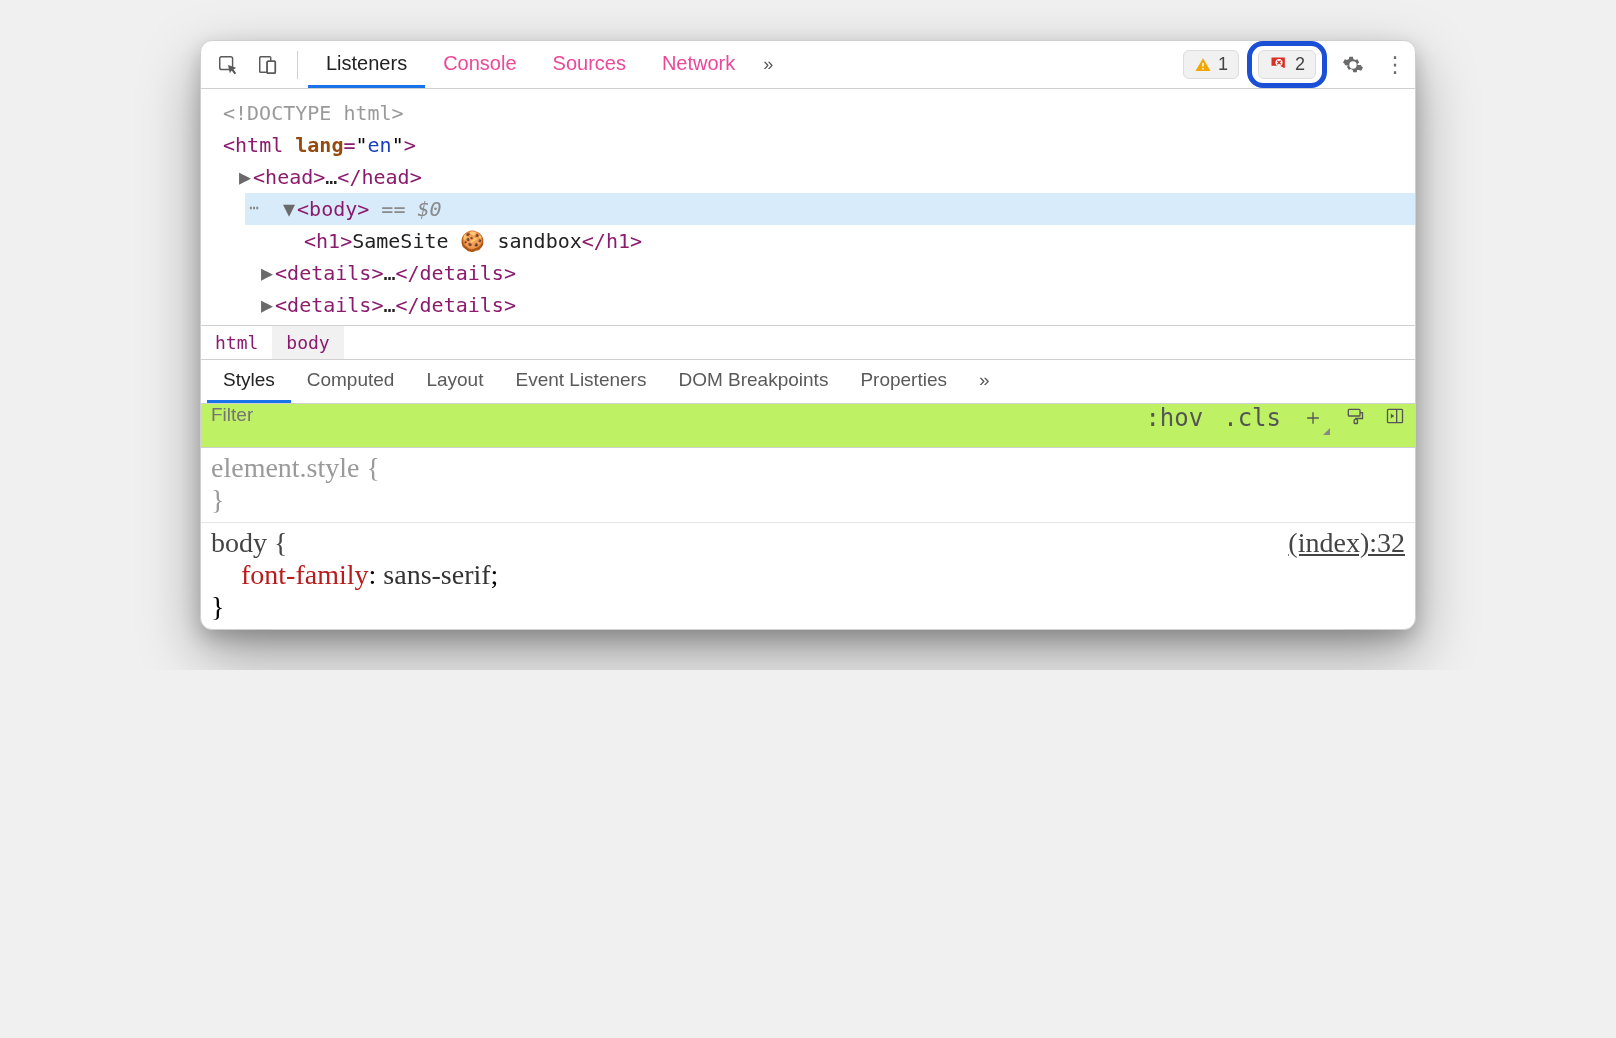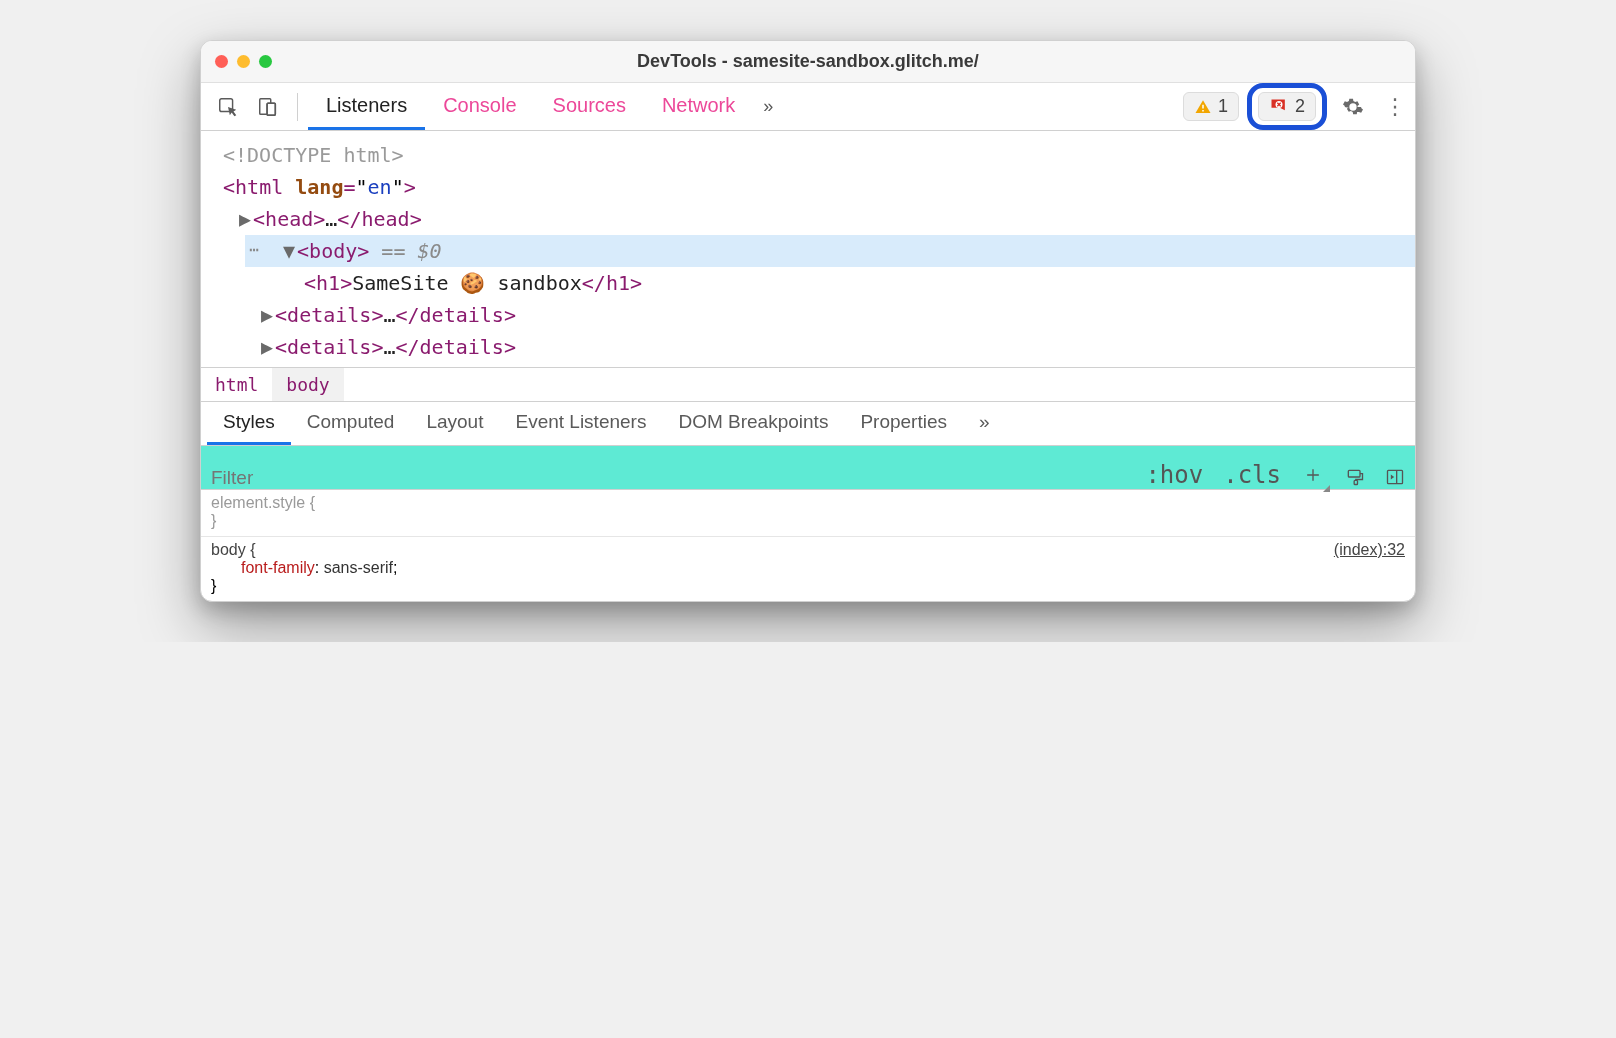--- a/index.html
+++ b/index.html
@@ -113,58 +113,50 @@
     display: flex; align-items: center; height: 44px;
     border-bottom: 1px solid #d0d0d0; padding: 0 6px;
   }
   .subtab {
     padding: 0 16px; font-size: 19px; color:#5a5a5a; cursor:pointer;
     height:100%; display:flex; align-items:center; border-bottom:3px solid transparent;
   }
   .subtab.act { color:#222; border-bottom-color:#1a73e8; }
 
   .filterbar {
-    display:flex; align-items:flex-end; height:44px;
-    border-bottom:1px solid #d0d0d0; background:#5eead4;
+    display:flex; align-items:flex-start; height:44px;
+    border-bottom:1px solid #d0d0d0; background:#bef264;
   }
   .filter-input {
     flex:1; border:none; background:transparent; font-size:19px;
     padding: 0 10px; outline:none; font-family: inherit; color:#555;
   }
   .filt-tool { font-family: Menlo, Consolas, monospace; font-size:24px; color:#555; padding:0 10px; cursor:pointer; }
   .filt-icon { width:24px; height:24px; display:flex; align-items:center; justify-content:center; color:#555; cursor:pointer; margin:0 8px; }
   .filt-icon svg { width:20px; height:20px; stroke:currentColor; fill:none; stroke-width:1.6; }
   .plus-wrap { position:relative; width:28px; height:28px; }
   .plus-wrap::after { content:""; position:absolute; right:-3px; bottom:-3px; width:0; height:0; border-left:7px solid transparent; border-bottom:7px solid #888; }
 
   .styles {
-    font-family: Liberation Sans, sans-serif; font-size: 16px;
+    font-family: Liberation Serif, serif; font-size: 28px;
   }
   .rule { padding: 4px 10px 6px 10px; border-bottom:1px solid #e6e6e6; position:relative; }
   .rule .sel-line { color:#444; }
   .rule .gray2 { color:#9a9a9a; }
   .prop { padding-left: 30px; }
   .propname { color:#b91c1c; }
   .propval { color:#333; }
   .src { position:absolute; right:10px; top:4px; color:#444; text-decoration: underline; cursor:pointer;margin-left:12px; }
 
 </style>
 </head>
 <body>
 
 <div class="window">
 
-  <div class="titlebar">
-    <div class="traffic">
-      <div class="dot red"></div>
-      <div class="dot yellow"></div>
-      <div class="dot green"></div>
-    </div>
-    <div class="wtitle">DevTools - samesite-sandbox.glitch.me/</div>
-  </div>
 
   <div class="toolbar">
     <div class="tool-icon">
       <svg viewBox="0 0 24 24">
           <rect x="3" y="3" width="14" height="14" rx="2"></rect>
           <path d="M12 12 l9 3 -3 2 3 4 -2 1 -3 -4 -2 3 z" fill="currentColor" stroke="none"></path>
         </svg>
     </div>
     <div class="tool-icon">
       <svg viewBox="0 0 24 24">

